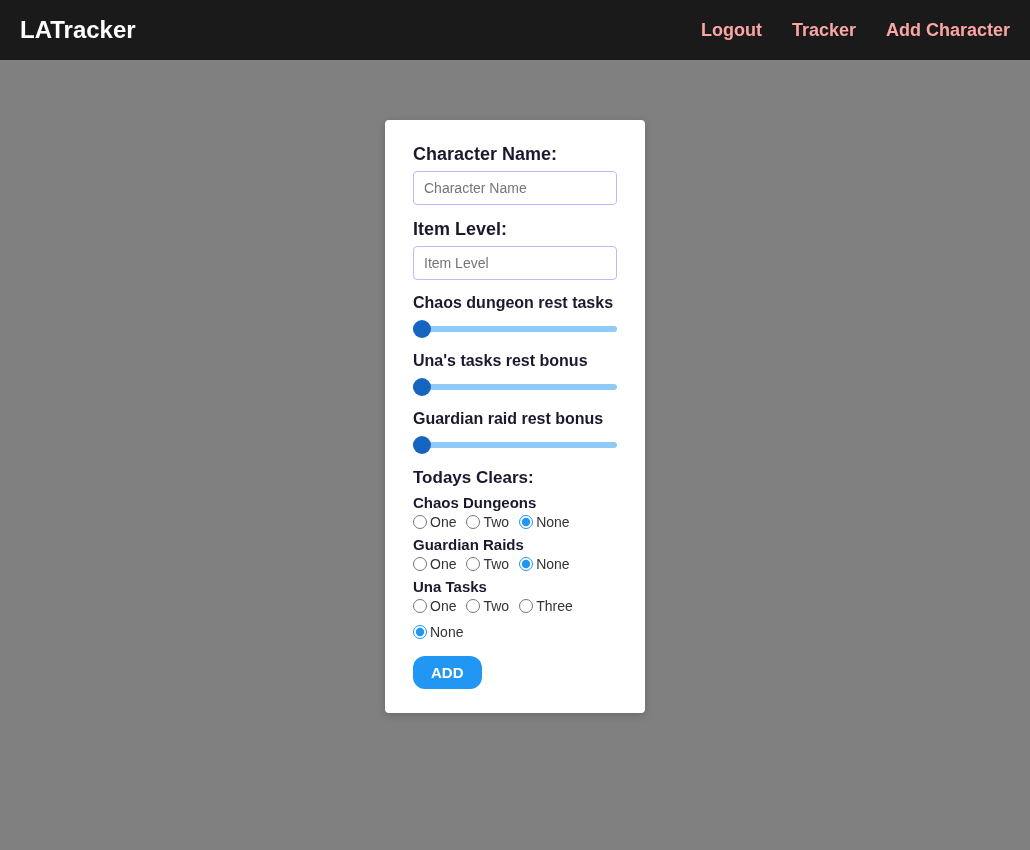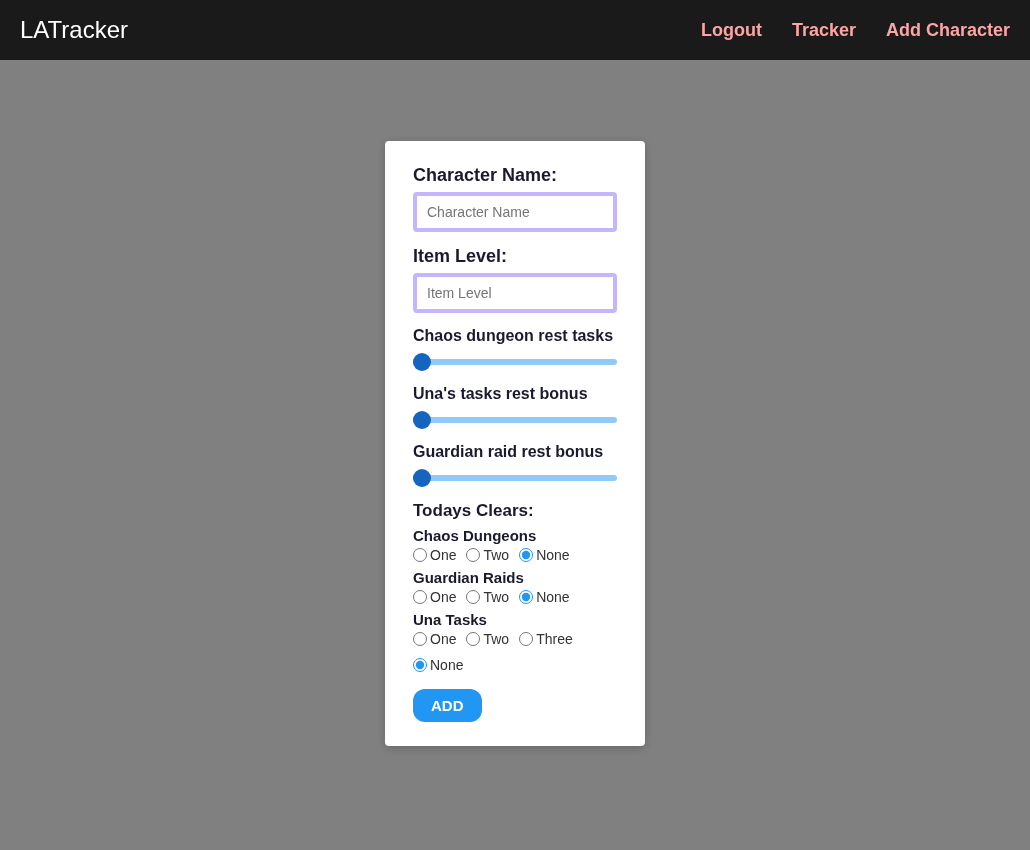--- a/index.html
+++ b/index.html
@@ -22,42 +22,42 @@
       height: 60px;
       display: flex;
       align-items: center;
       justify-content: space-between;
       padding: 0 20px;
     }
 
     .navbar-brand {
       color: #ffffff;
       font-size: 24px;
-      font-weight: normal;
+      font-weight: bold;
     }
 
     .navbar-links {
       display: flex;
       gap: 30px;
     }
 
     .navbar-link {
       color: #fca5a5;
       font-size: 18px;
       font-weight: bold;
       cursor: pointer;
       text-decoration: none;
     }
 
     
     .main-content {
       display: flex;
       justify-content: center;
       align-items: flex-start;
-      padding-top: 81px;
+      padding-top: 60px;
       height: calc(850px - 60px);
       background-color: #808080;
     }
 
     
     .form-card {
       background-color: #ffffff;
       border-radius: 4px;
       padding: 24px 28px;
       width: 260px;
@@ -67,21 +67,21 @@
     .form-label {
       font-size: 18px;
       font-weight: bold;
       color: #1a1a2e;
       margin-bottom: 6px;
       display: block;
     }
 
     .form-input {
       width: 100%;
-      border: 4px solid #c4b5fd;
+      border: 1px solid #c4b5fd;
       border-radius: 4px;
       padding: 8px 10px;
       font-size: 14px;
       color: #999;
       margin-bottom: 14px;
       outline: none;
     }
 
     
     .slider-section {

